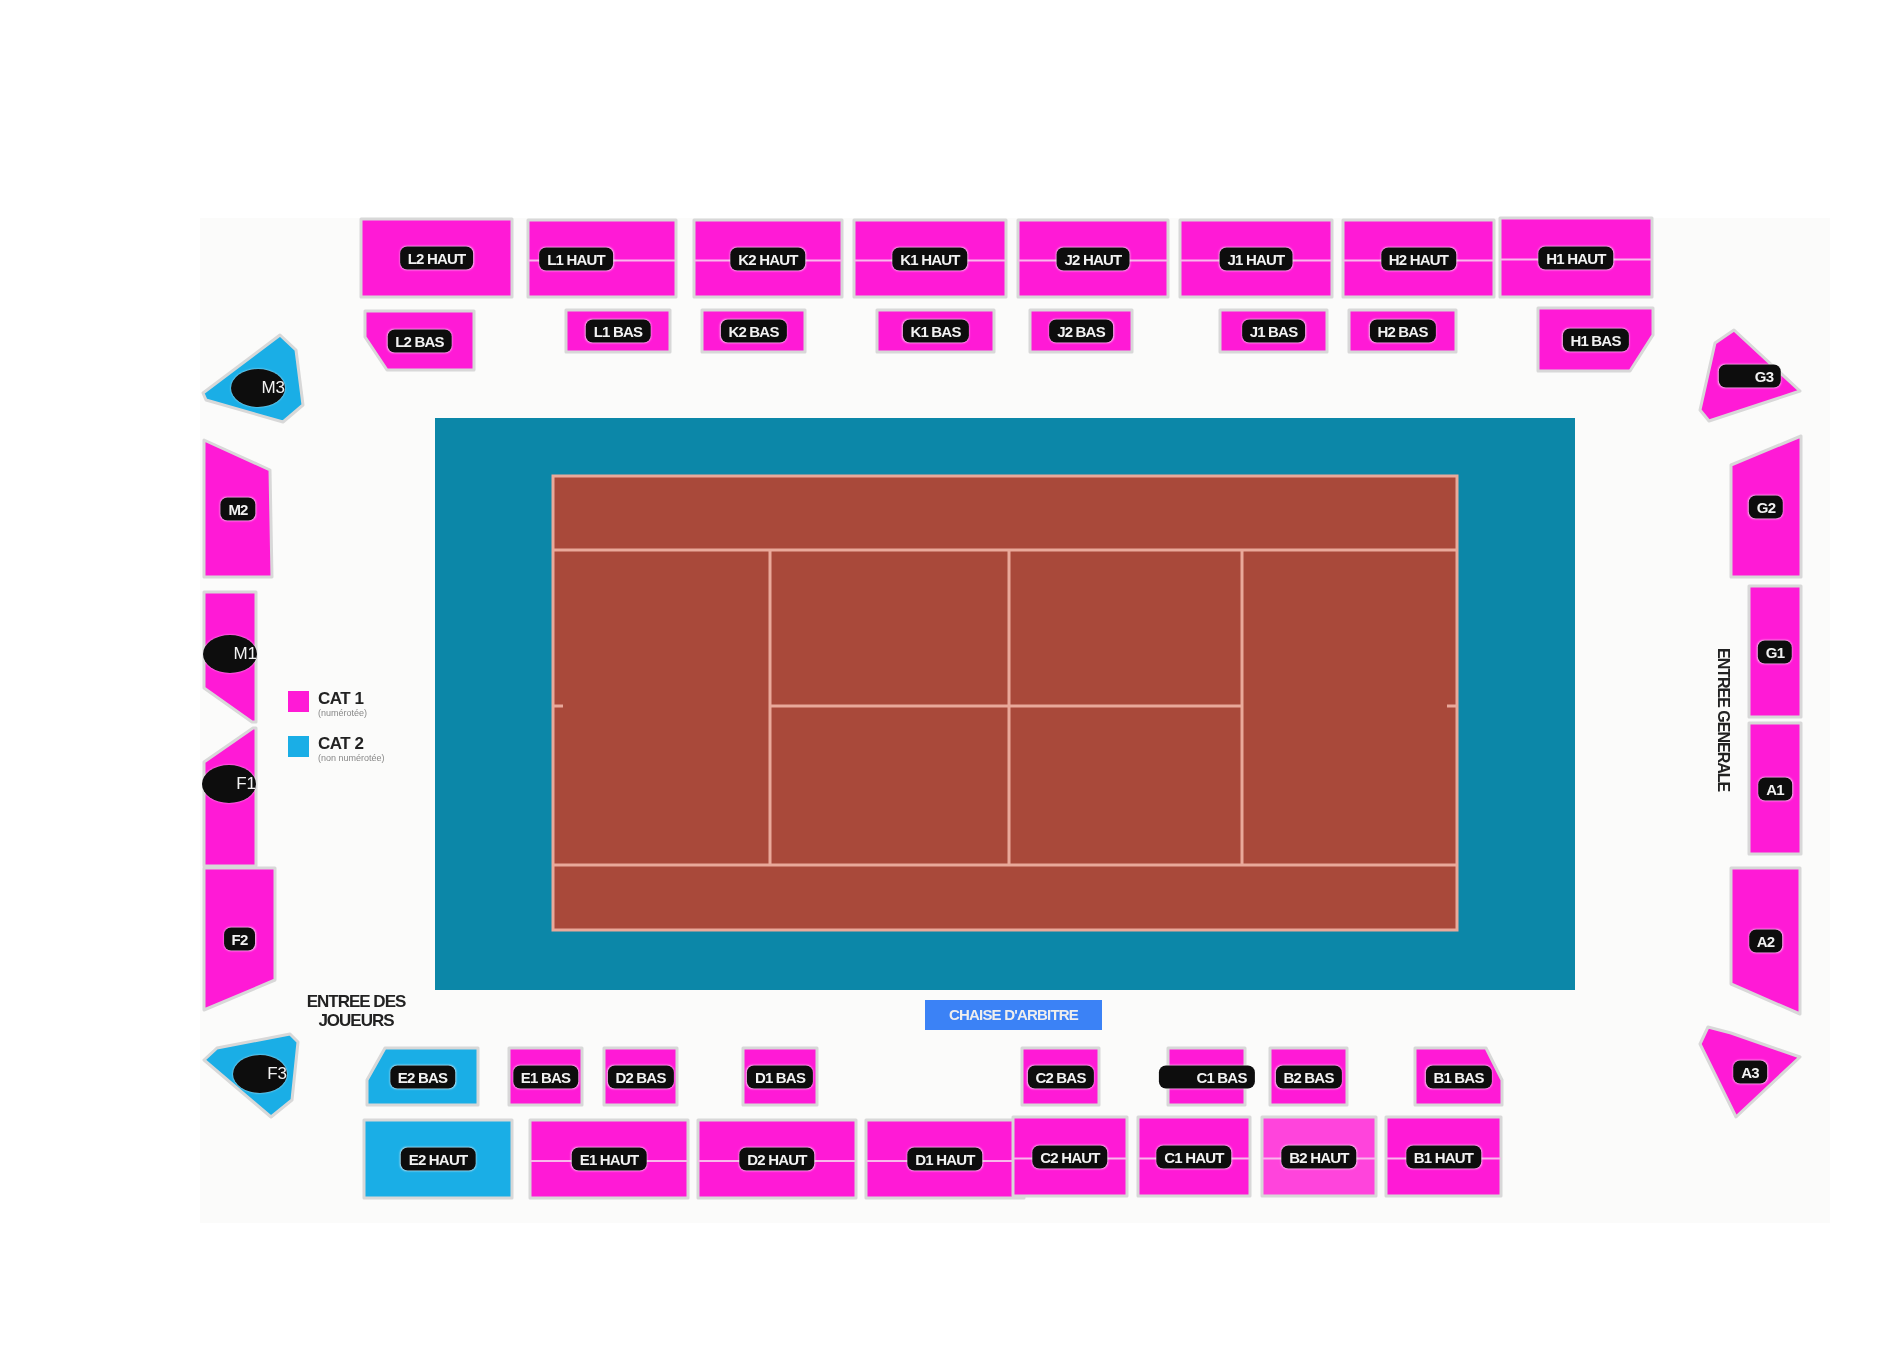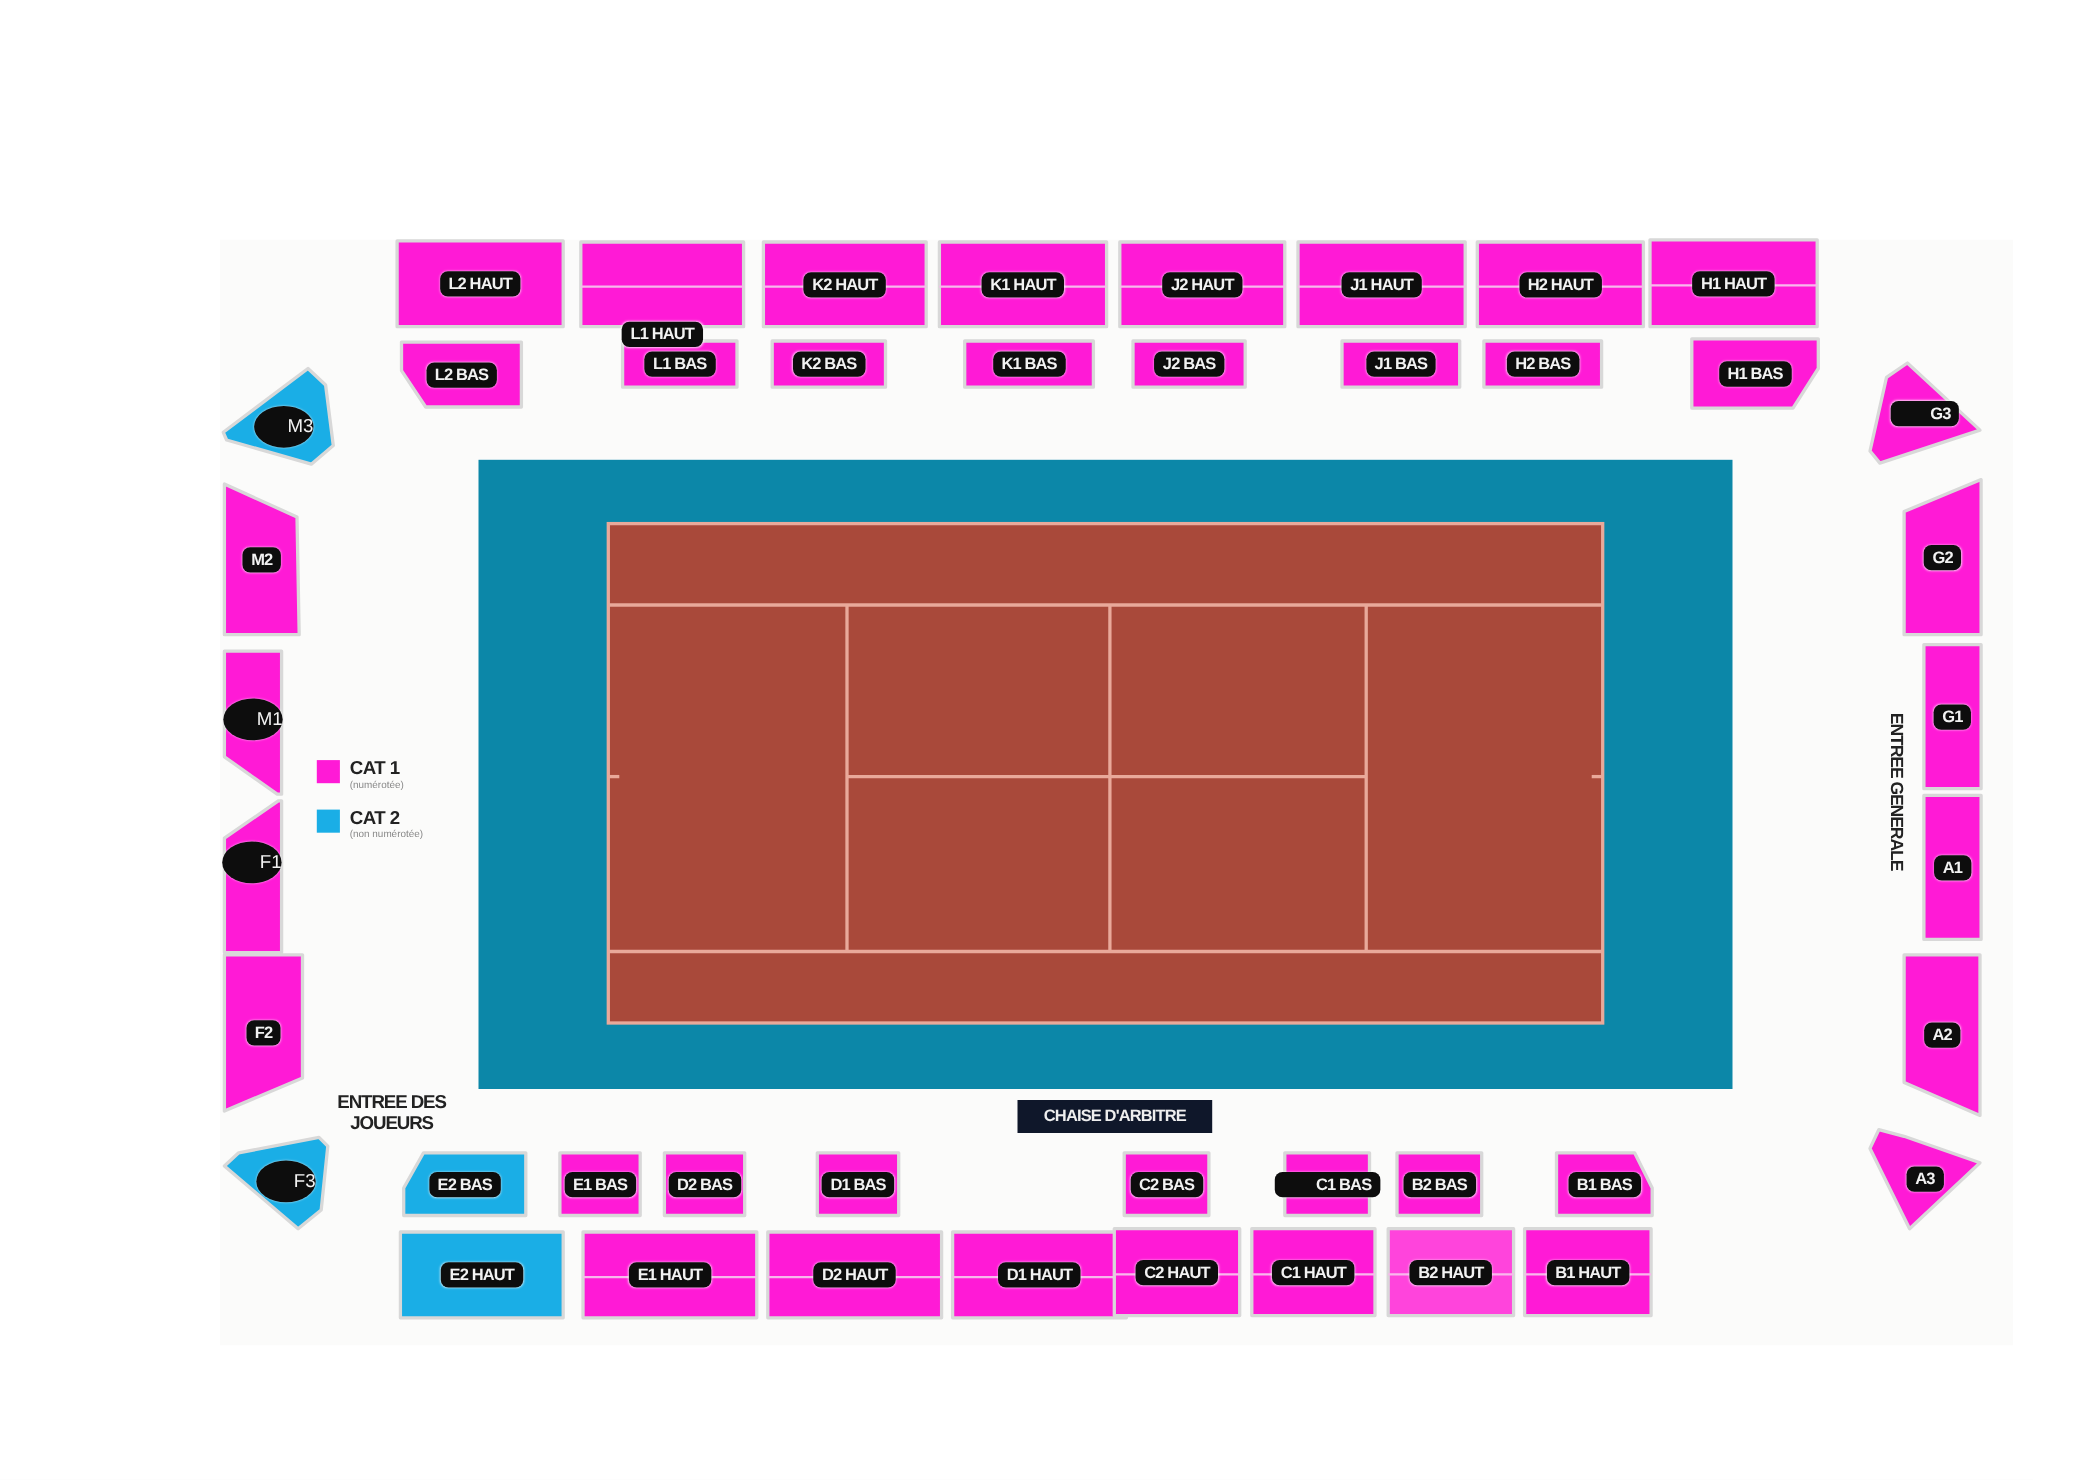--- a/index.html
+++ b/index.html
@@ -38,21 +38,21 @@
       position: absolute; font-weight: bold; color: #222; font-size: 17px;
       letter-spacing: -1px; text-align: center; line-height: 19px;
     }
     #players-entrance { left: 292px; top: 992px; width: 128px; }
     #main-entrance {
       left: 1733px; top: 648px; width: 150px; transform-origin: 0 0;
       transform: rotate(90deg); font-size: 16px; white-space: nowrap; text-align: left;
     }
     #umpire-chair {
       position: absolute; left: 925px; top: 1000px; width: 177px; height: 30px;
-      background: #0f172a; color: #eee; font-weight: bold; font-size: 15px;
+      background: #3b82f6; color: #eee; font-weight: bold; font-size: 15px;
       letter-spacing: -0.8px; text-align: center; line-height: 30px;
     }
     .section { cursor: pointer; }
   </style>
 </head>
 <body>
 
 <div id="stage">
   <div id="panel"></div>
   <svg id="map-svg" width="1900" height="1345" viewBox="0 0 1900 1345">
@@ -212,21 +212,21 @@
           <line x1="1262" x2="1376" y1="1158.5" y2="1158.5" stroke="#f8b8ec" stroke-width="2"></line>
         </g>
         <g class="section">
           <polygon points="1386,1117 1501,1117 1501,1196 1386,1196" fill="#ff1ad6" stroke="#d8d8d8" stroke-width="3" stroke-linejoin="round"></polygon>
           <line x1="1386" x2="1501" y1="1158.5" y2="1158.5" stroke="#f8b8ec" stroke-width="2"></line>
         </g>
       </g>
   </svg>
   <div id="labels-layer">
       <div class="section-label" style="left: 436.5px; top: 258px;">L2 HAUT</div>
-      <div class="section-label" style="left: 602px; top: 258.5px; margin-top: 45px;">L1 HAUT</div>
+      <div class="section-label" style="left: 576px; top: 258.5px;">L1 HAUT</div>
       <div class="section-label" style="left: 768px; top: 258.5px;">K2 HAUT</div>
       <div class="section-label" style="left: 930px; top: 258.5px;">K1 HAUT</div>
       <div class="section-label" style="left: 1093px; top: 258.5px;">J2 HAUT</div>
       <div class="section-label" style="left: 1256px; top: 258.5px;">J1 HAUT</div>
       <div class="section-label" style="left: 1418.5px; top: 258.5px;">H2 HAUT</div>
       <div class="section-label" style="left: 1576px; top: 257.5px;">H1 HAUT</div>
       <div class="section-label" style="left: 419.5px; top: 340.5px;">L2 BAS</div>
       <div class="section-label" style="left: 618px; top: 331px;">L1 BAS</div>
       <div class="section-label" style="left: 753.5px; top: 331px;">K2 BAS</div>
       <div class="section-label" style="left: 935.5px; top: 331px;">K1 BAS</div>

